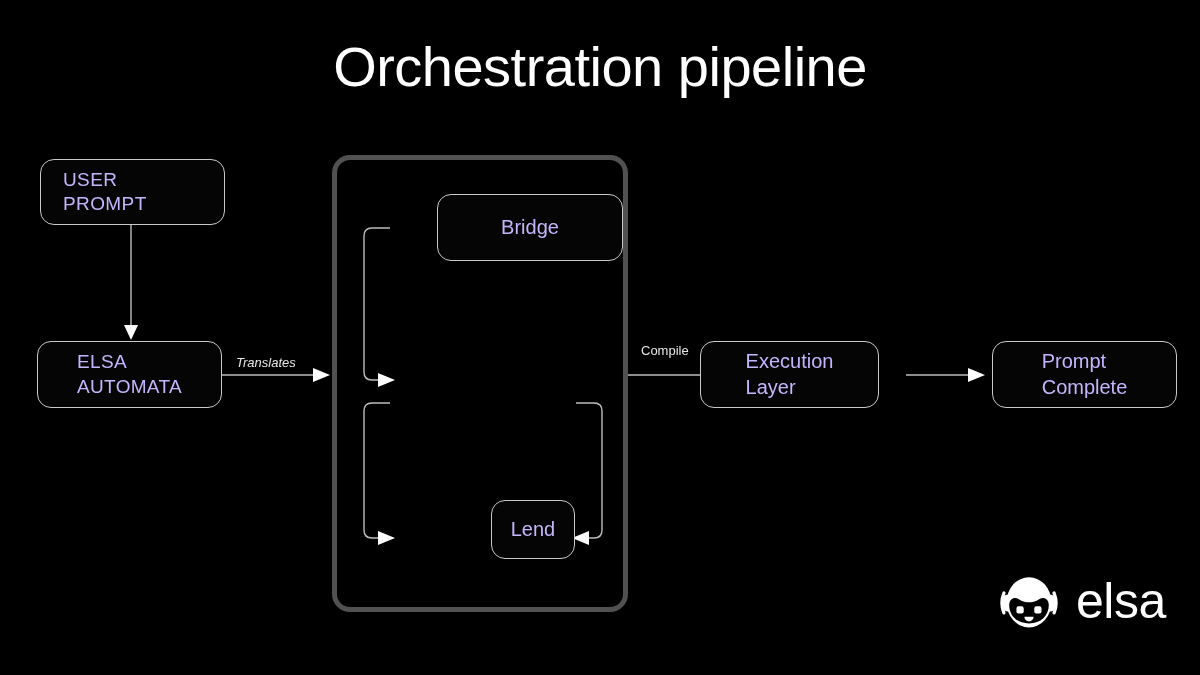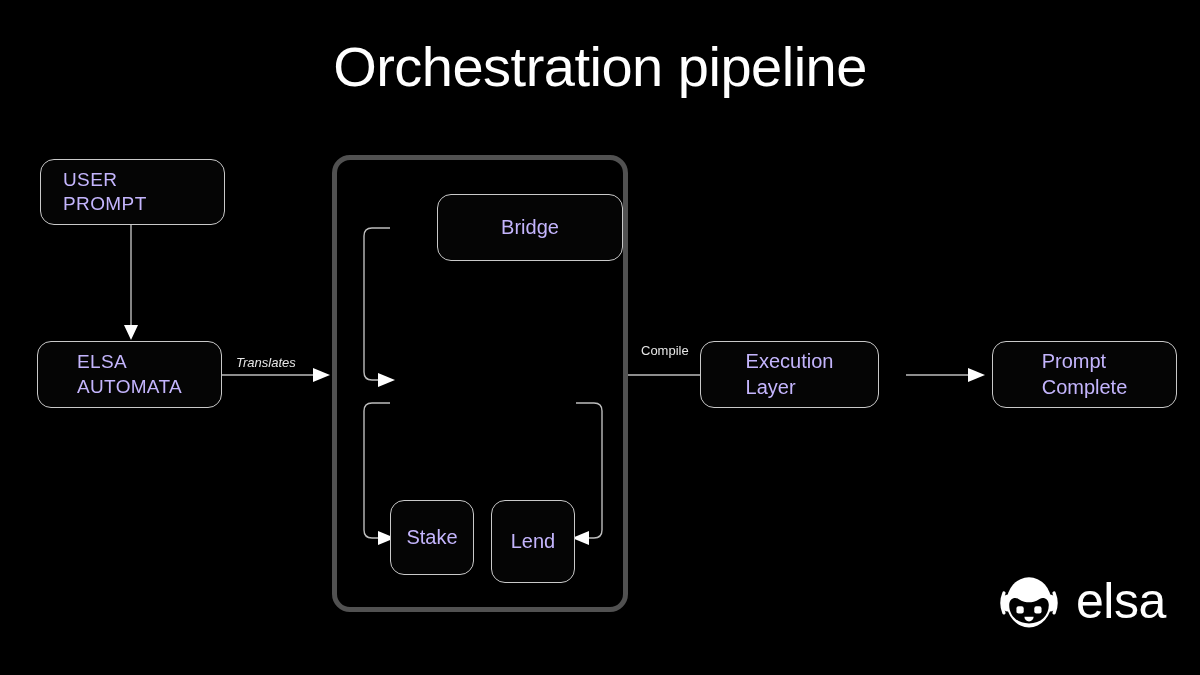--- a/index.html
+++ b/index.html
@@ -52,21 +52,21 @@
     padding: 2px 22px;
     z-index: 3;
   }
   .node .label { white-space: pre-line; }
 
   .node-user-prompt   { left: 40px;  top: 159px; width: 185px; height: 66px; font-size: 19px; letter-spacing: .4px; }
   .node-elsa-automata { left: 37px;  top: 341px; width: 185px; height: 67px; font-size: 19px; letter-spacing: .3px; }
   .node-bridge        { left: 390px; top: 194px; width: 186px; height: 67px; font-size: 20px; margin-left: 47px; }
   .node-swap          { left: 390px; top: 346px; width: 186px; height: 68px; font-size: 20px; }
   .node-stake         { left: 390px; top: 500px; width: 84px;  height: 75px; font-size: 20px; }
-  .node-lend          { left: 491px; top: 500px; width: 84px;  height: 83px; font-size: 20px; }
+  .node-lend          { left: 491px; top: 500px; width: 84px;  height: 59px; font-size: 20px; }
   .node-execution     { left: 700px; top: 341px; width: 179px; height: 67px; font-size: 20px; }
   .node-prompt-done   { left: 976px; top: 341px; width: 185px; height: 67px; font-size: 20px; margin-left: 16px; }
 
   
   #group-container {
     position: absolute;
     left: 332px;
     top: 155px;
     width: 296px;
     height: 457px;
@@ -175,23 +175,20 @@
   <div class="node node-elsa-automata">
     <span class="label">ELSA
 AUTOMATA</span>
   </div>
 
   <div class="node node-bridge">
     <span class="label">Bridge</span>
   </div>
 
 
-  <div class="node node-stake">
-    <span class="label">Stake</span>
-  </div>
 
   <div class="node node-lend">
     <span class="label">Lend</span>
   </div>
 
   <div class="node node-execution">
     <span class="label">Execution
 Layer</span>
   </div>
 

